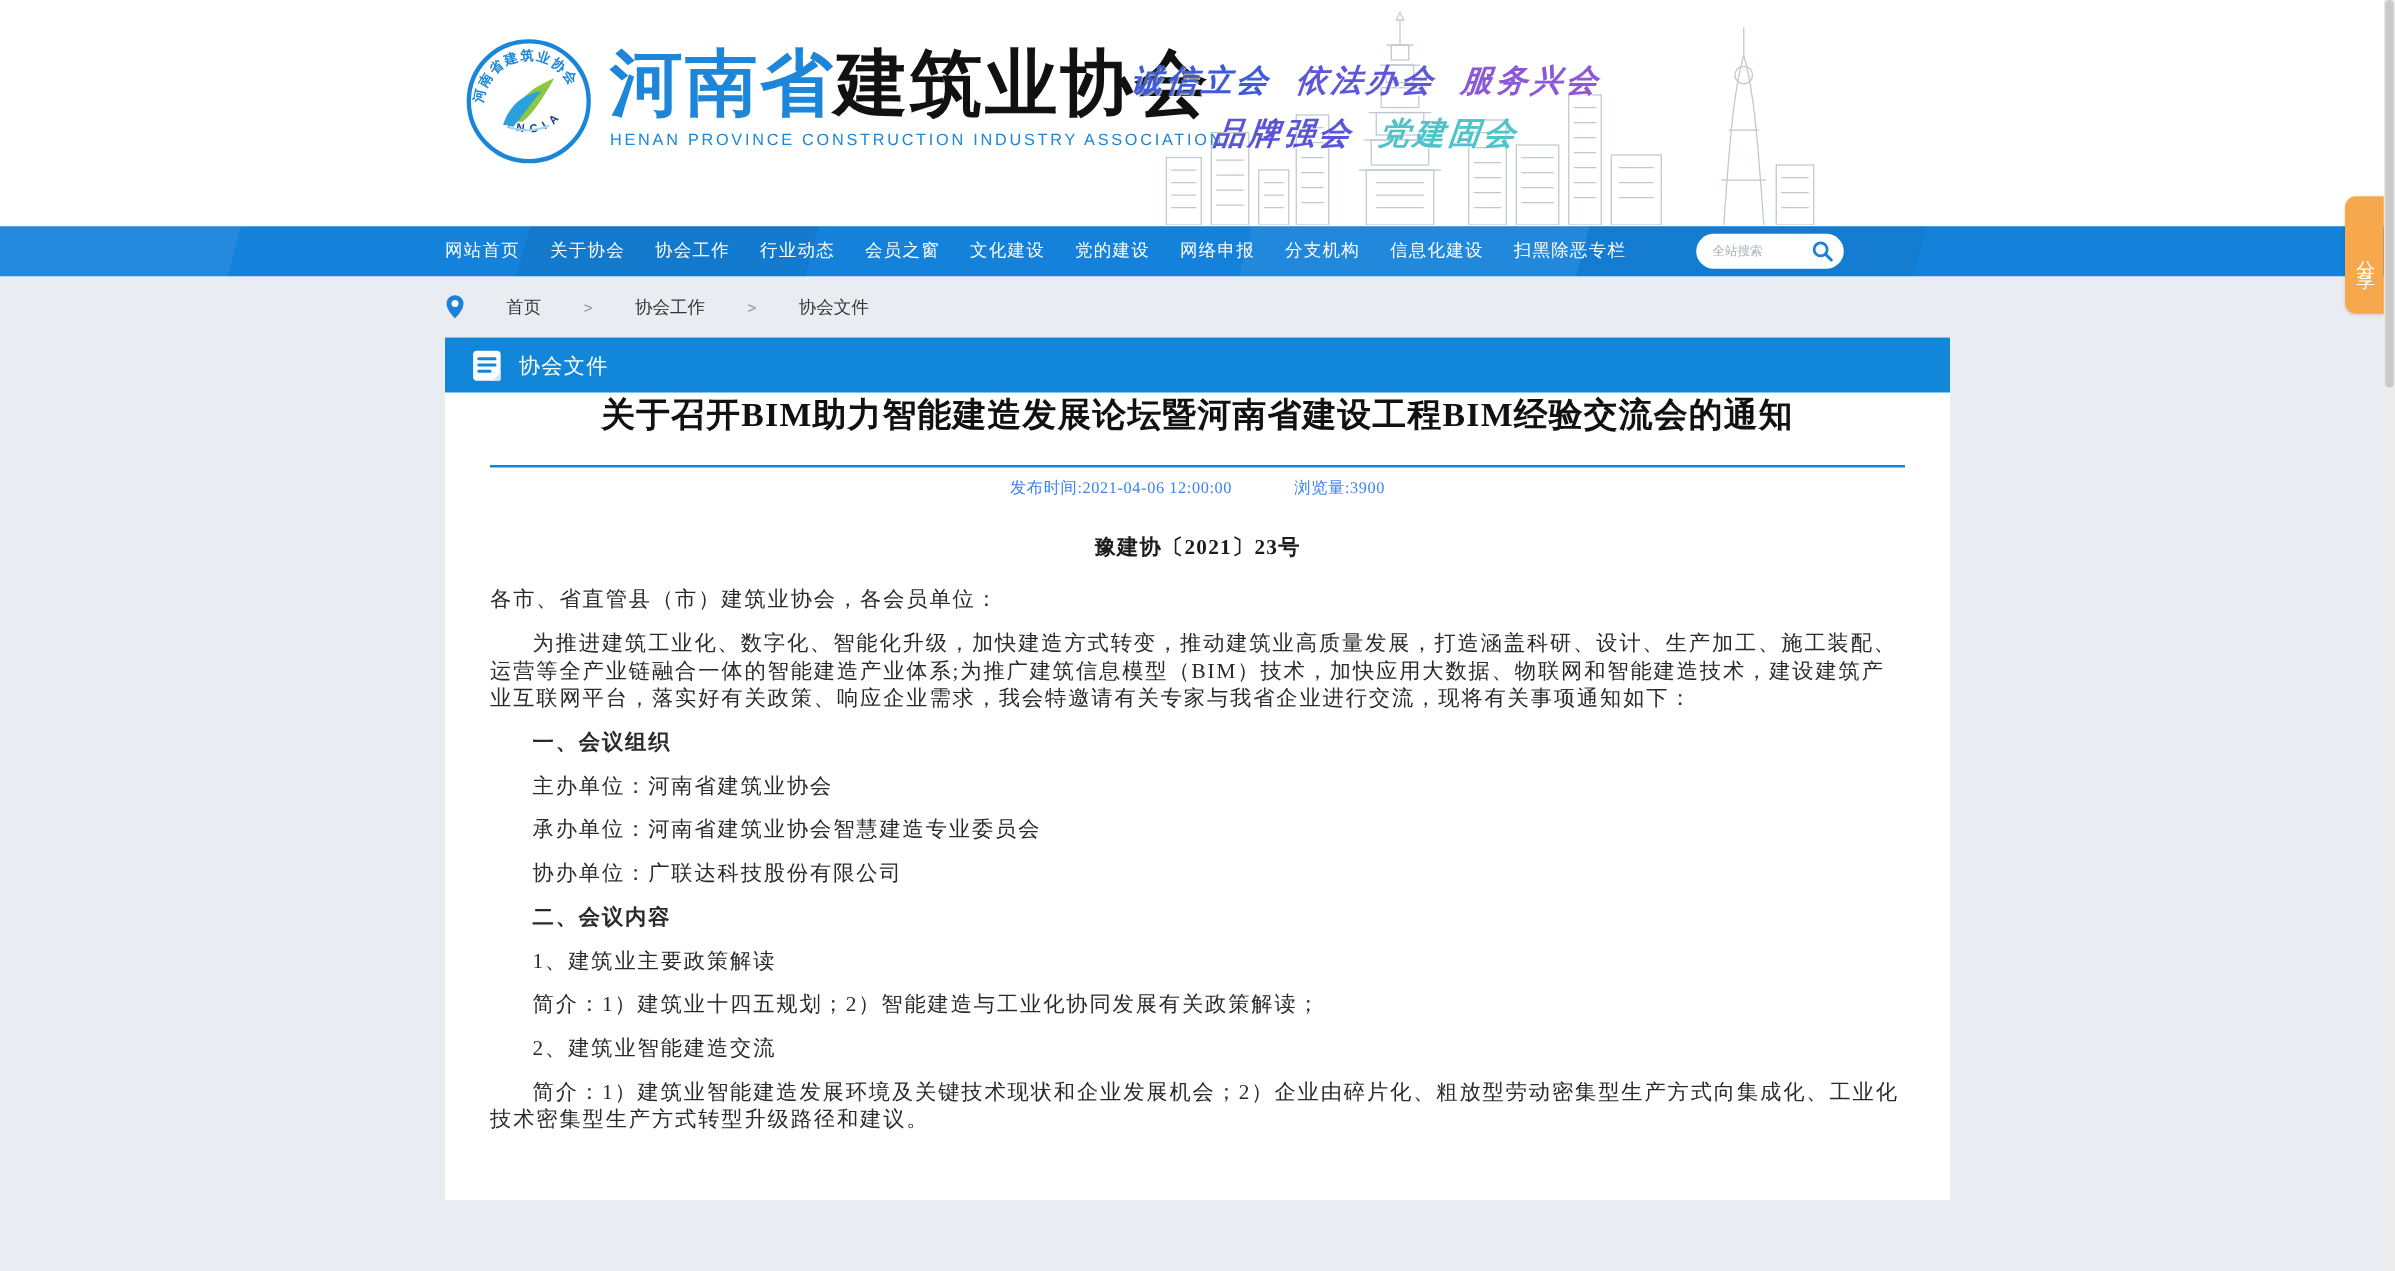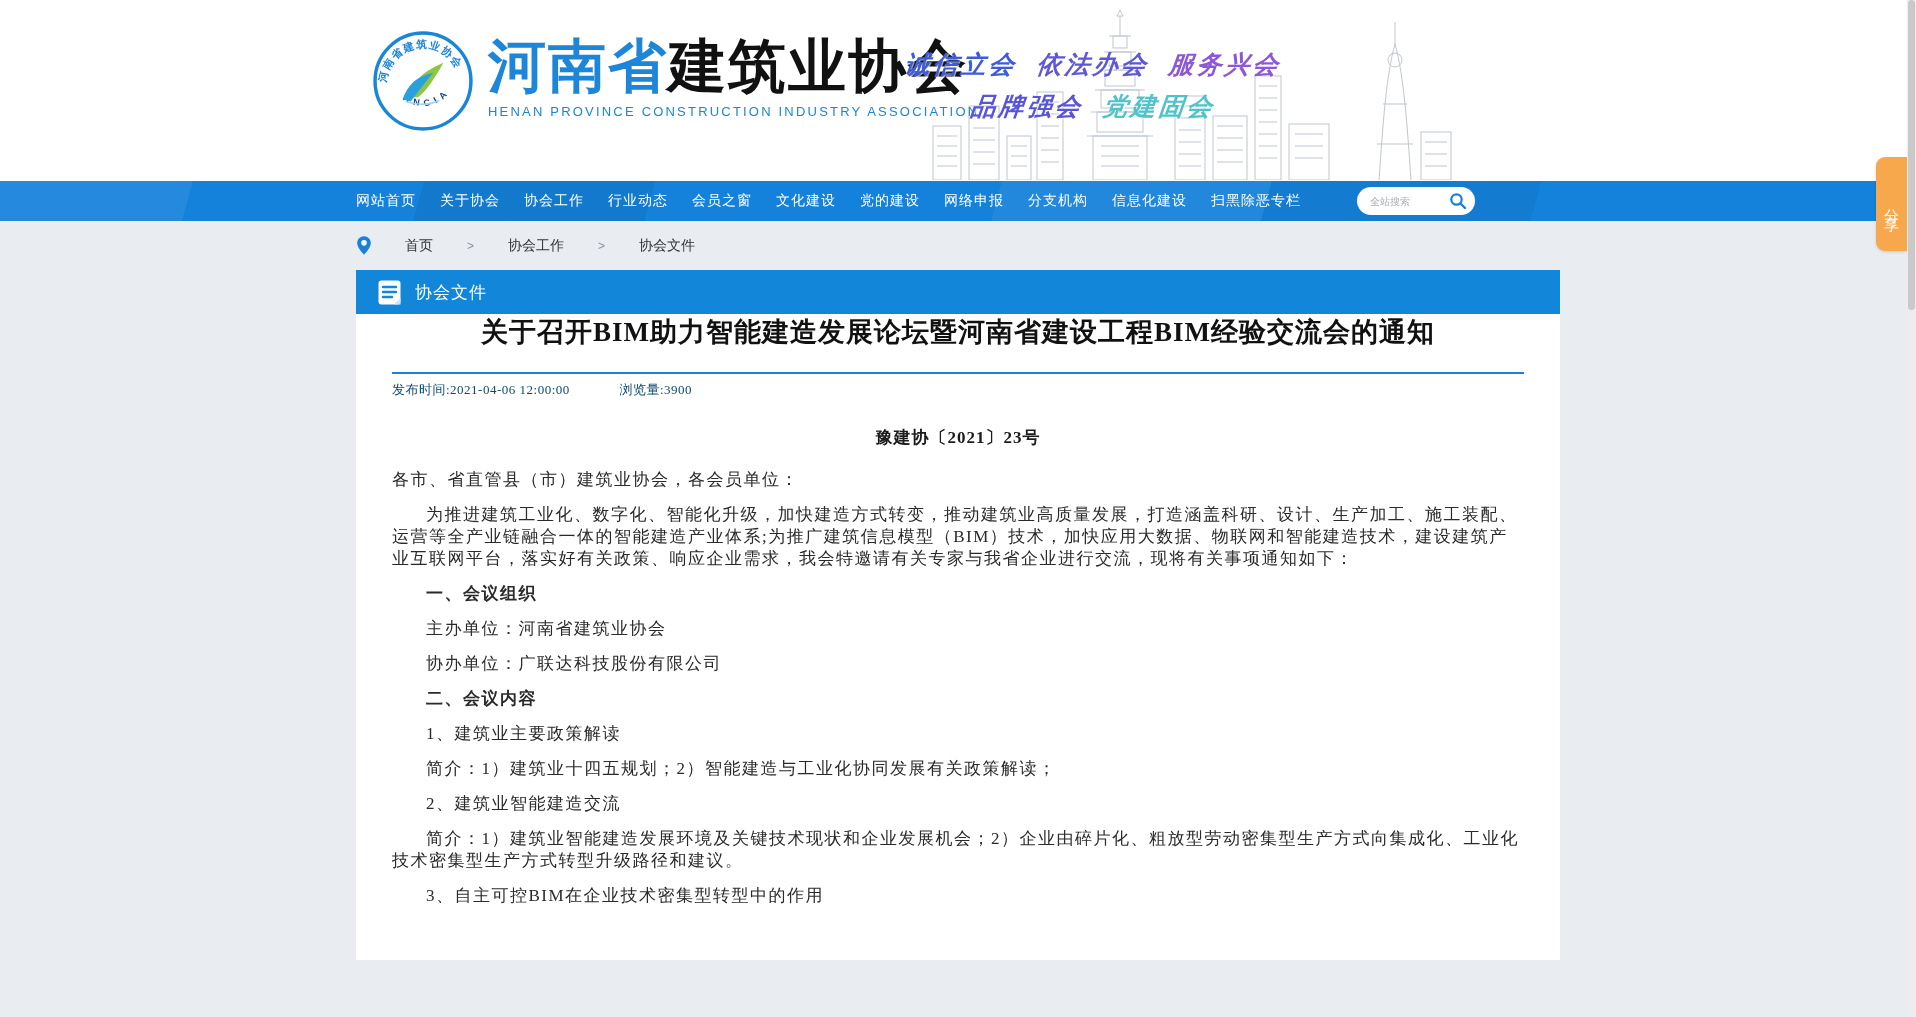--- a/index.html
+++ b/index.html
@@ -55,21 +55,21 @@
 
   
   .panel { width: 1204px; margin: 0 auto; background: #ffffff; min-height: 660px; }
   .banner { height: 44px; background: #1287d9; display: flex; align-items: center; padding-left: 22px; }
   .banner-icon { width: 23px; height: 25px; margin-right: 14px; }
   .banner-title { color: #ffffff; font-size: 17px; letter-spacing: 1px; }
 
   .article { padding: 0 36px 40px 36px; font-family: "Liberation Serif", "DejaVu Serif", serif; }
   .article-title { text-align: center; font-size: 27px; font-weight: 700; color: #111; letter-spacing: 1px; line-height: 36px; }
   .title-divider { margin-top: 22px; height: 2px; background: #1a80d9; }
-  .article-meta { margin-top: 7px; text-align: left; font-size: 13px; color: #0c4a6e; letter-spacing: .5px; }
+  .article-meta { margin-top: 7px; text-align: center; font-size: 13px; color: #3b82f6; letter-spacing: .5px; }
   .article-meta span + span { margin-left: 46px; }
   .doc-number { margin-top: 27px; text-align: center; font-size: 17px; font-weight: 700; color: #1c1c1c; letter-spacing: 1px; }
   .article-body { margin-top: 20px; font-size: 17px; color: #2a2a2a; letter-spacing: 1.5px; }
   .article-body p { line-height: 22px; margin: 13px 0; }
   .article-body p.indent { text-indent: 2em; }
   .article-body p.bold { font-weight: 700; }
 </style>
 </head>
 <body>
 
@@ -218,22 +218,22 @@
       <span>发布时间:2021-04-06 12:00:00</span>
       <span>浏览量:3900</span>
     </div>
     <div class="doc-number">豫建协〔2021〕23号</div>
 
     <div class="article-body">
       <p class="plain">各市、省直管县（市）建筑业协会，各会员单位：</p>
       <p class="indent">为推进建筑工业化、数字化、智能化升级，加快建造方式转变，推动建筑业高质量发展，打造涵盖科研、设计、生产加工、施工装配、运营等全产业链融合一体的智能建造产业体系;为推广建筑信息模型（BIM）技术，加快应用大数据、物联网和智能建造技术，建设建筑产业互联网平台，落实好有关政策、响应企业需求，我会特邀请有关专家与我省企业进行交流，现将有关事项通知如下：</p>
       <p class="indent bold">一、会议组织</p>
       <p class="indent">主办单位：河南省建筑业协会</p>
+      <p class="indent">承办单位：河南省建筑业协会智慧建造专业委员会</p>
       <p class="indent">协办单位：广联达科技股份有限公司</p>
       <p class="indent bold">二、会议内容</p>
       <p class="indent">1、建筑业主要政策解读</p>
       <p class="indent">简介：1）建筑业十四五规划；2）智能建造与工业化协同发展有关政策解读；</p>
       <p class="indent">2、建筑业智能建造交流</p>
       <p class="indent">简介：1）建筑业智能建造发展环境及关键技术现状和企业发展机会；2）企业由碎片化、粗放型劳动密集型生产方式向集成化、工业化技术密集型生产方式转型升级路径和建议。</p>
-      <p class="indent">3、自主可控BIM在企业技术密集型转型中的作用</p>
     </div>
   </div>
 </div>
 
 </body></html>

